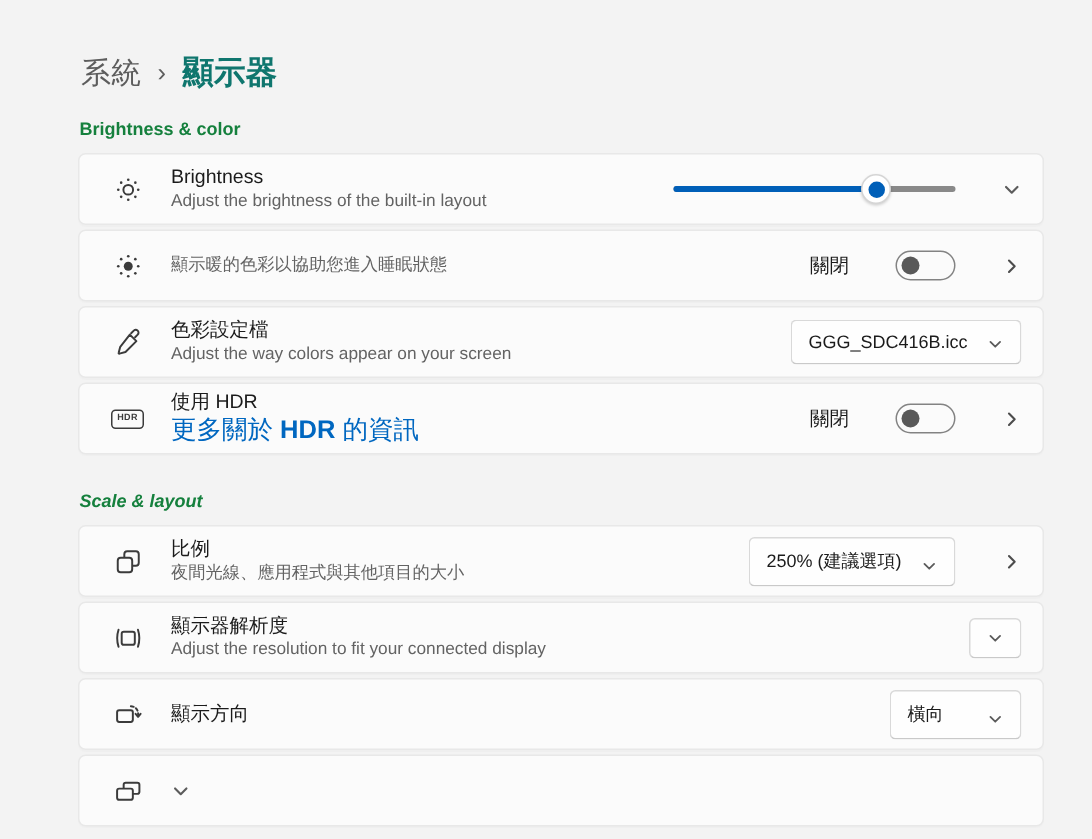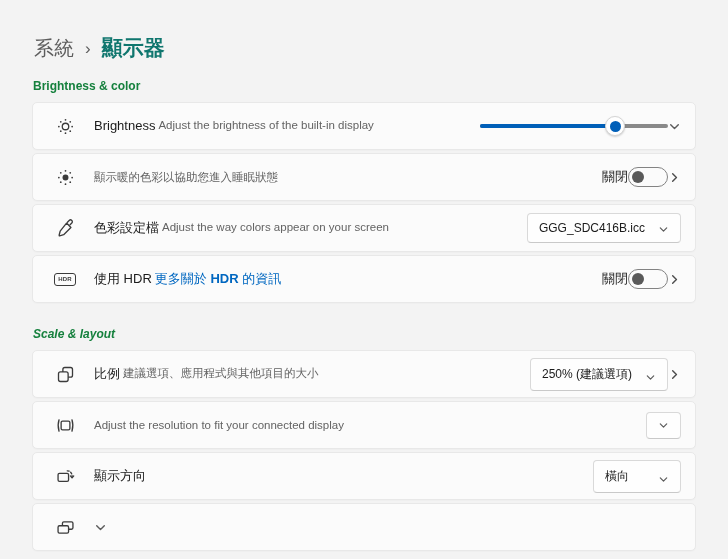--- a/index.html
+++ b/index.html
@@ -3,21 +3,21 @@
 <meta charset="utf-8">
 <style>
   * { box-sizing: border-box; margin: 0; padding: 0; }
   html, body { width: 728px; height: 559px; }
   body {
     background: #f3f3f3;
     font-family: "Liberation Sans", sans-serif;
     color: #1b1b1b;
     overflow: hidden;
   }
-  .page { padding: 0 32px; }
+  .page { padding: 0 32px; margin-left: 20px; }
 
   
   .breadcrumb {
     display: flex; align-items: center; gap: 11px;
     padding: 34px 2px 0 2px;
   }
   .crumb-root { font-size: 20px; color: #5d5d5d; cursor: pointer; }
   .crumb-sep  { font-size: 17px; color: #5d5d5d; padding-top: 1px; }
   .crumb-current { font-size: 21px; font-weight: 700; color: #0f766e; }
 
@@ -33,26 +33,26 @@
     background: #fbfbfb;
     border: 1px solid #e8e8e8;
     border-radius: 5px;
     height: 48px;
     display: flex; align-items: center;
     padding: 0 14px 0 20px;
     margin-bottom: 3px;
     box-shadow: 0 1px 1px rgba(0,0,0,0.02);
   }
   .row-icon { width: 24px; display: flex; justify-content: center; align-items: center; margin-right: 17px; flex: none; }
-  .row-text { flex: 1; display: flex; gap: 3px; min-width: 0; }
+  .row-text { flex: 1; display: flex; flex-direction: column; gap: 3px; min-width: 0; }
   .row-title { font-size: 13px; color: #1b1b1b; line-height: 1.1; }
   .row-subtitle { font-size: 11.5px; color: #636363; line-height: 1.1; }
-  .row-link { font-size: 13px; color: #0067c0; line-height: 1.1; cursor: pointer; }
+  .row-link { font-size: 17px; color: #0067c0; line-height: 1.1; cursor: pointer; }
   .row-link b { font-weight: 700; }
-  .controls { display: flex; align-items: center; gap: 0; flex: none; }
+  .controls { display: flex; align-items: center; gap: 31px; flex: none; }
 
   
   .slider { position: relative; width: 188px; height: 20px; cursor: pointer; }
   .slider-track { position: absolute; left: 0; right: 0; top: 8px; height: 4px; border-radius: 2px; background: #898989; }
   .slider-fill  { position: absolute; left: 0; top: 8px; height: 4px; border-radius: 2px; background: #005fb8; }
   .slider-thumb {
     position: absolute; top: 0; width: 20px; height: 20px; border-radius: 50%;
     background: #ffffff; border: 1px solid #d5d5d5; box-shadow: 0 1px 2px rgba(0,0,0,0.18);
     transform: translateX(-50%);
     display: flex; align-items: center; justify-content: center;
@@ -119,21 +119,21 @@
             <circle cx="19.6" cy="12" r="1"></circle>
           <circle cx="6.6" cy="6.6" r="1"></circle>
             <circle cx="17.4" cy="6.6" r="1"></circle>
           <circle cx="6.6" cy="17.4" r="1"></circle>
             <circle cx="17.4" cy="17.4" r="1"></circle>
         </g>
       </svg>
     </span>
     <div class="row-text">
       <span class="row-title">Brightness</span>
-      <span class="row-subtitle">Adjust the brightness of the built-in display</span>
+      <span class="row-subtitle">Adjust the brightness of the built-in layout</span>
     </div>
     <div class="controls">
       <div class="slider">
         <div class="slider-track"></div>
         <div class="slider-fill" style="width: 72%;"></div>
         <div class="slider-thumb" style="left: 72%;">
           <div class="slider-thumb-dot"></div>
         </div>
       </div>
       <span>
@@ -226,21 +226,21 @@
 
   <div class="card">
     <span class="row-icon">
       <svg width="21" height="21" viewBox="0 0 24 24">
         <rect x="9" y="4" width="11" height="11" rx="2.2" fill="none" stroke="#3b3b3b" stroke-width="1.5"></rect>
         <rect x="4" y="9" width="11" height="11" rx="2.2" fill="#fbfbfb" stroke="#3b3b3b" stroke-width="1.5"></rect>
       </svg>
     </span>
     <div class="row-text">
       <span class="row-title">比例</span>
-      <span class="row-subtitle">建議選項、應用程式與其他項目的大小</span>
+      <span class="row-subtitle">夜間光線、應用程式與其他項目的大小</span>
     </div>
     <div class="controls">
       <div class="dropdown">
         <span>250% (建議選項)</span>
         <span>
           <svg class="chev" width="11" height="11" viewBox="0 0 12 12">
               <path d="M2.5 4.3 L6 7.8 L9.5 4.3" fill="none" stroke="#5b5b5b" stroke-width="1.3" stroke-linecap="round" stroke-linejoin="round"></path>
             </svg>
         </span>
       </div>
@@ -254,20 +254,21 @@
 
   <div class="card">
     <span class="row-icon">
       <svg width="21" height="21" viewBox="0 0 24 24">
         <rect x="7" y="7" width="10" height="10" rx="1.6" fill="none" stroke="#3b3b3b" stroke-width="1.5"></rect>
         <path d="M4.6 5.5 q-2.1 6.5 0 13" fill="none" stroke="#3b3b3b" stroke-width="1.5" stroke-linecap="round"></path>
         <path d="M19.4 5.5 q2.1 6.5 0 13" fill="none" stroke="#3b3b3b" stroke-width="1.5" stroke-linecap="round"></path>
       </svg>
     </span>
     <div class="row-text">
+      <span class="row-title">顯示器解析度</span>
       <span class="row-subtitle">Adjust the resolution to fit your connected display</span>
     </div>
     <div class="controls">
       <div class="dropdown">
         <span>
           <svg class="chev" width="11" height="11" viewBox="0 0 12 12">
               <path d="M2.5 4.3 L6 7.8 L9.5 4.3" fill="none" stroke="#5b5b5b" stroke-width="1.3" stroke-linecap="round" stroke-linejoin="round"></path>
             </svg>
         </span>
       </div>

